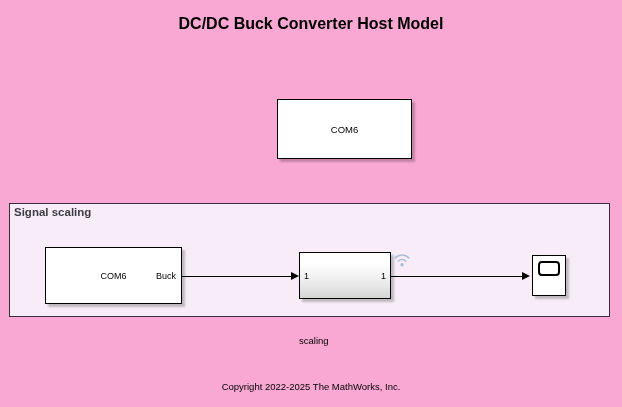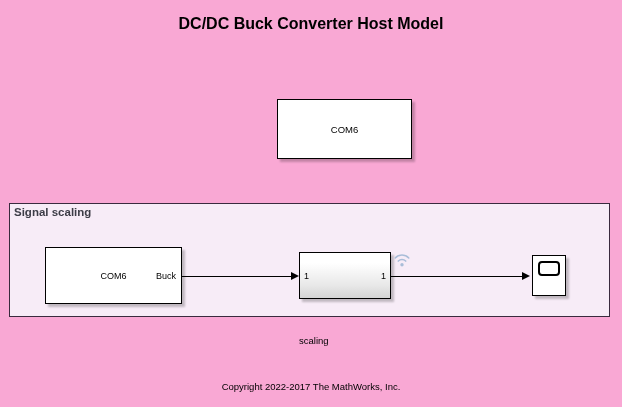--- a/index.html
+++ b/index.html
@@ -226,15 +226,15 @@
     </svg>
   </div>
 
   <div class="wire" style="left:391px; top:276px; width:132px;"></div>
   <div class="arrow" style="left:522px; top:271.5px;"></div>
 
   <div class="sl-block scope-block">
     <div class="scope-screen"></div>
   </div>
 
-  <div class="copyright">Copyright 2022-2017 The MathWorks, Inc.</div>
+  <div class="copyright">Copyright 2022-2025 The MathWorks, Inc.</div>
 
 </div>
 
 </body></html>

